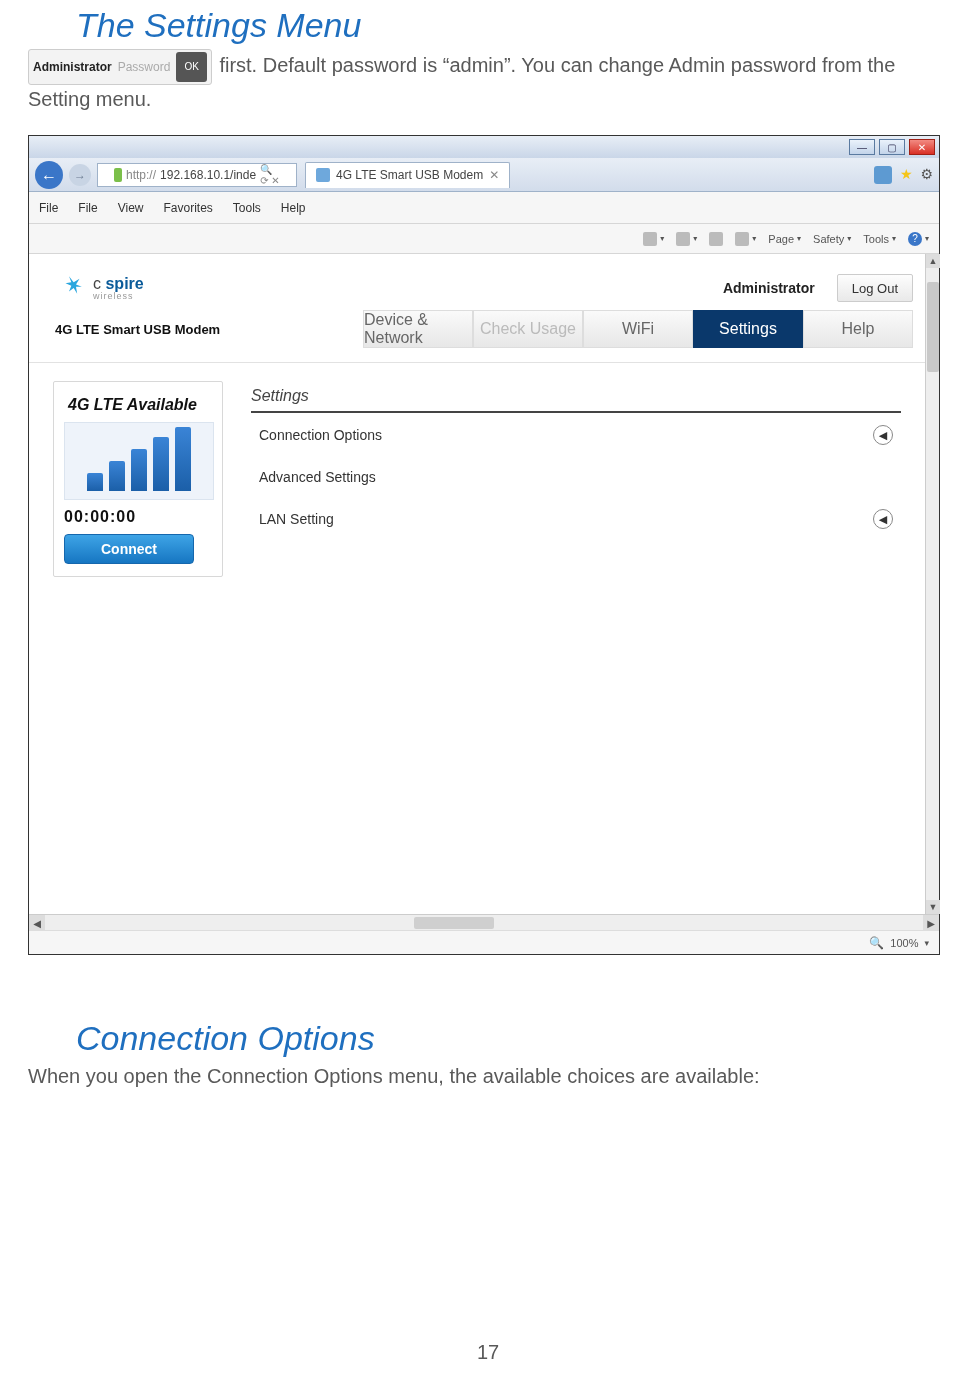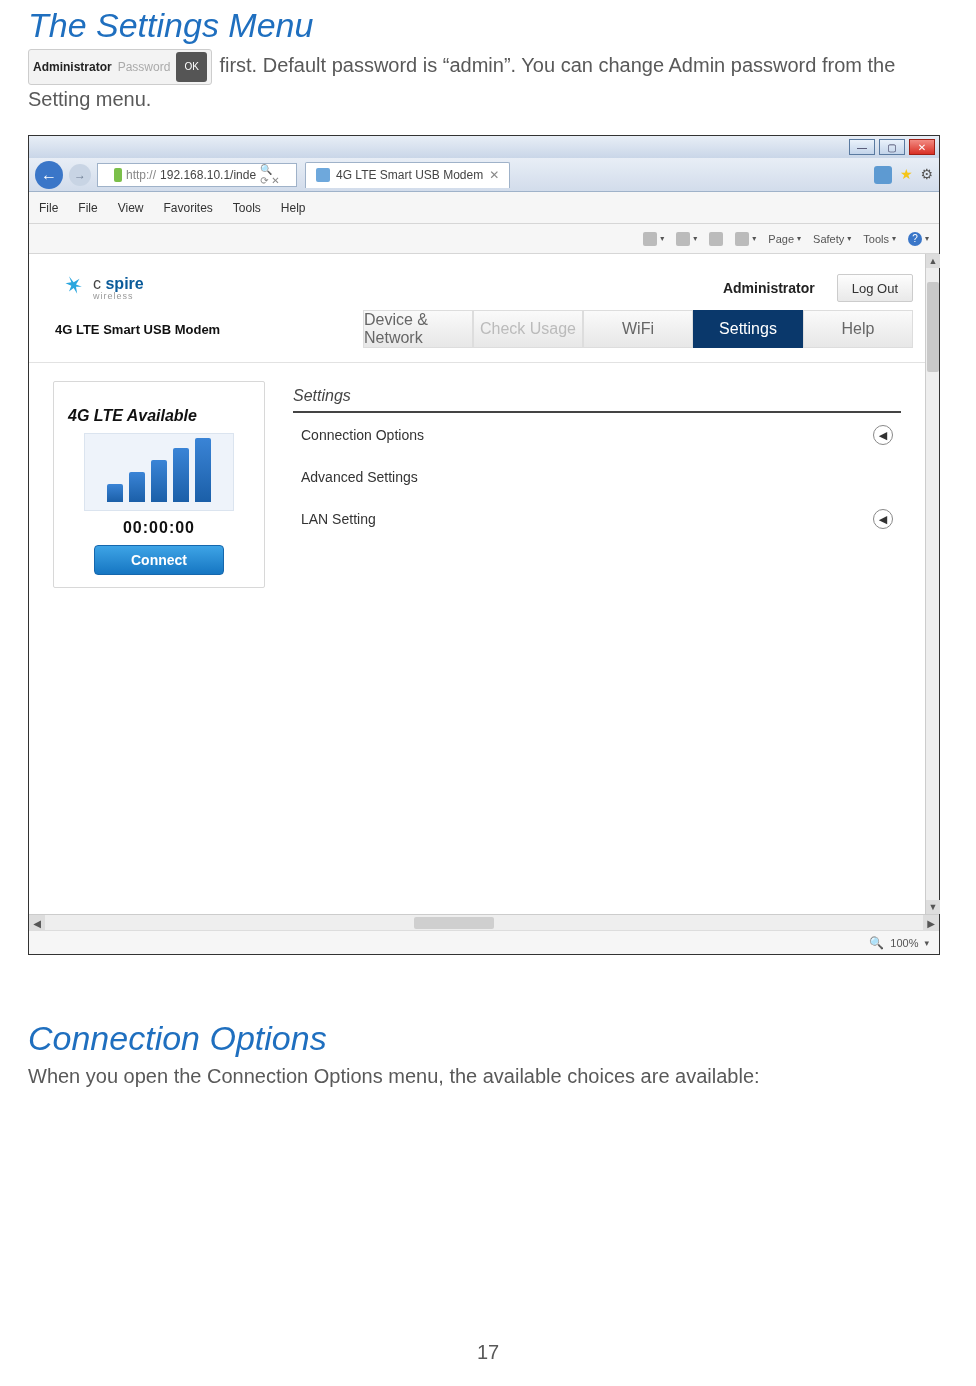--- a/index.html
+++ b/index.html
@@ -11,20 +11,21 @@
       color: #595959;
       padding: 6px 28px 0 28px;
       position: relative;
     }
     h2.section-title {
       color: #1f6fbf;
       font-style: italic;
       font-weight: 400;
       font-size: 34px;
       margin-bottom: 4px;
+      margin-left: 48px;
     }
     p.body-text {
       font-size: 20px;
       line-height: 28px;
       color: #595959;
     }
     .login-chip {
       display: inline-flex;
       align-items: center;
       gap: 6px;
@@ -150,23 +151,23 @@
       font-size: 16px; color:#666; background:linear-gradient(#fafafa,#e7e7e7);
       border:1px solid #ddd;
     }
     .navtab.dim { color:#bbb; }
     .navtab.active { background:#0a386b; color:#fff; border-color:#0a386b;}
     .divider { height:1px; background:#e2e2e2; margin: 8px 0 0 0;}
     .content-row {
       display:flex; padding: 18px 24px 0 24px; gap: 28px;
     }
     .side-panel {
-      width: 212px; border:1px solid #d8d8d8; border-radius:2px;
-      padding: 25px 10px 12px 10px; display:flex; flex-direction:column;
-      align-items:center; gap: 8px;
+      width: 170px; border:1px solid #d8d8d8; border-radius:2px;
+      padding: 14px 10px 12px 10px; display:flex; flex-direction:column;
+      gap: 8px;
     }
     .side-title { font-size:16px; font-weight:700; font-style:italic; color:#111; align-self:flex-start; padding-left:4px;}
     .signal {
       width: 150px; height: 78px; background:#eef3fa; border:1px solid #dbe4ef;
       display:flex; align-items:flex-end; justify-content:center; gap:6px; padding:8px 0;
     }
     .signal .bar { width: 16px; background: linear-gradient(#3a84d6,#1b5fa8); border-radius:2px 2px 0 0;}
     .counter { font-size:16px; font-weight:700; color:#111; letter-spacing:1px;}
     .connect-btn {
       width: 130px; height: 30px; border-radius:4px;

